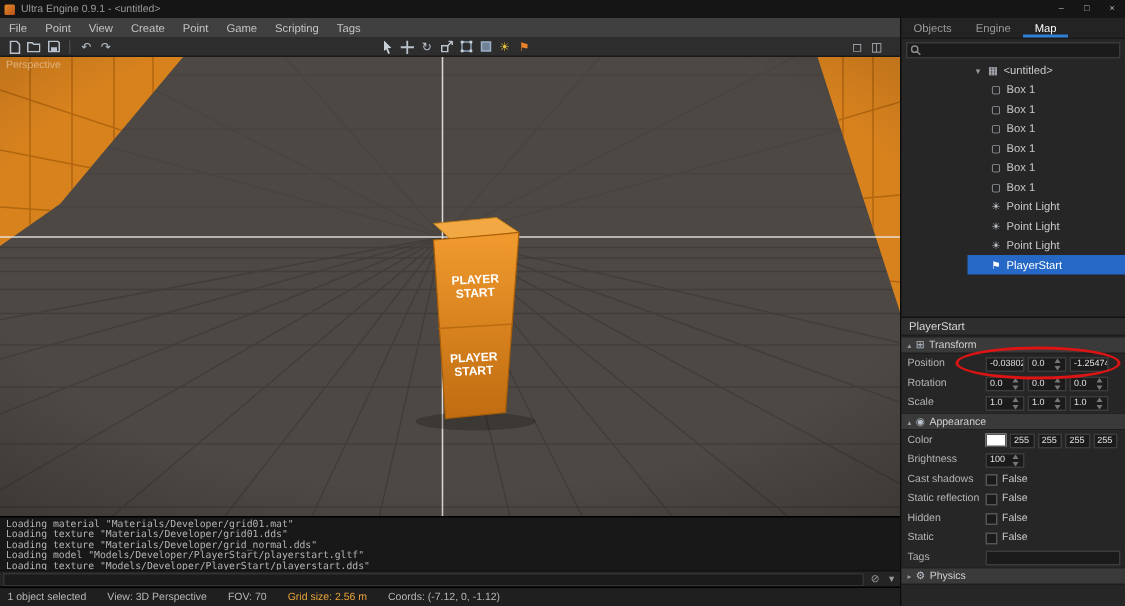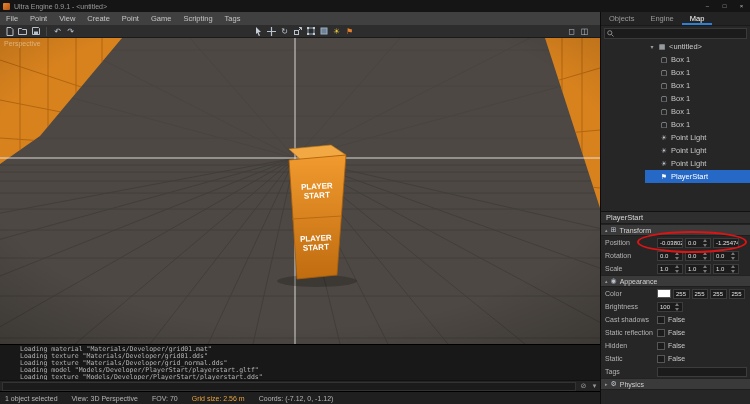--- a/index.html
+++ b/index.html
@@ -32,21 +32,21 @@
   .tb-gold { color:#e8c33c; }
   .tb-orange { color:#e8822a; }
 
   
   .viewport { position:absolute; top:38px; left:0; width:600px; height:306px; background:#4d4843; overflow:hidden; }
   .viewport-label { position:absolute; top:2px; left:4px; font-size:7px; color:#e0b27a; z-index:5; }
 
   
   .console { position:absolute; top:344px; left:0; width:600px; height:36px; background:#181818;
              font-family:"DejaVu Sans Mono",monospace; font-size:6.5px; line-height:7px; color:#b4b4b4;
-             padding:1px 20px; border-top:1px solid #000; }
+             padding:1px 4px; border-top:1px solid #000; }
   .console-strip { position:absolute; top:380px; left:0; width:600px; height:11px; background:#242424;
                    border-top:1px solid #111; display:flex; align-items:center; }
   .console-input { flex:1; height:9px; margin:0 2px; background:#1b1b1b; border:1px solid #333;
                    font-size:6px; color:#ccc; outline:none; }
   .strip-icon { width:11px; height:9px; display:flex; align-items:center; justify-content:center;
                 font-size:7px; color:#9a9a9a; }
 
   
   .statusbar { position:absolute; top:391px; left:0; width:600px; height:13px; background:#1f1f1f;
                border-top:1px solid #000; display:flex; align-items:center; font-size:7px; color:#b6b6b6; }

